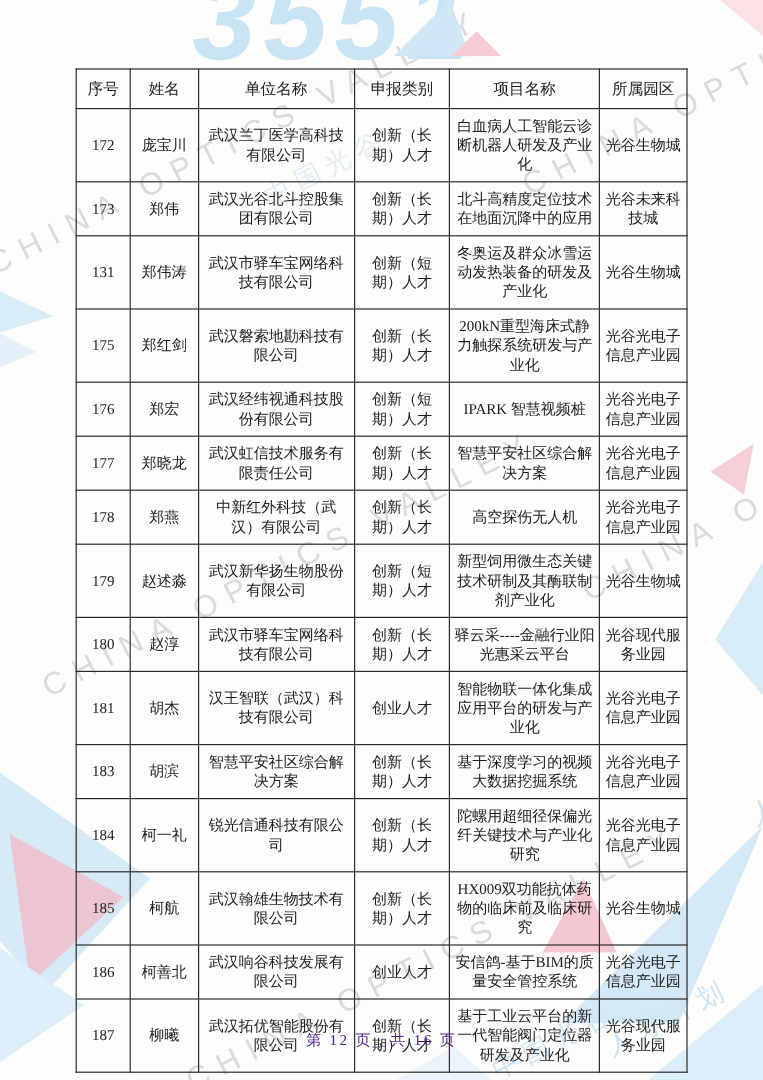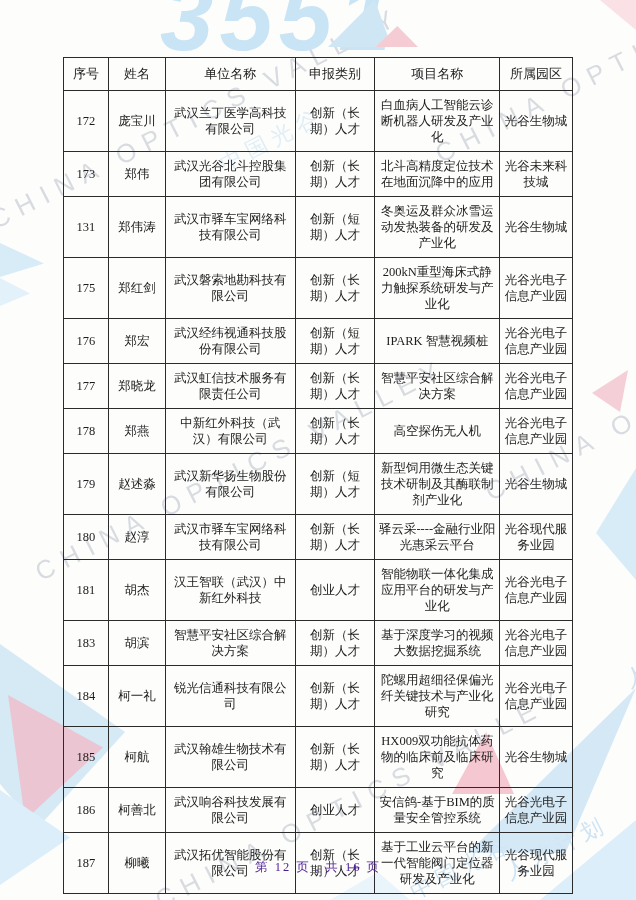--- a/index.html
+++ b/index.html
@@ -216,21 +216,21 @@
       <td class="c-no">180</td>
       <td class="c-name">赵淳</td>
       <td class="c-company">武汉市驿车宝网络科技有限公司</td>
       <td class="c-category">创新（长期）人才</td>
       <td class="c-project">驿云采----金融行业阳光惠采云平台</td>
       <td class="c-park">光谷现代服务业园</td>
     </tr>
         <tr>
       <td class="c-no">181</td>
       <td class="c-name">胡杰</td>
-      <td class="c-company">汉王智联（武汉）中新红外科技</td>
+      <td class="c-company">汉王智联（武汉）科技有限公司</td>
       <td class="c-category">创业人才</td>
       <td class="c-project">智能物联一体化集成应用平台的研发与产业化</td>
       <td class="c-park">光谷光电子信息产业园</td>
     </tr>
         <tr>
       <td class="c-no">183</td>
       <td class="c-name">胡滨</td>
       <td class="c-company">智慧平安社区综合解决方案</td>
       <td class="c-category">创新（长期）人才</td>
       <td class="c-project">基于深度学习的视频大数据挖掘系统</td>

